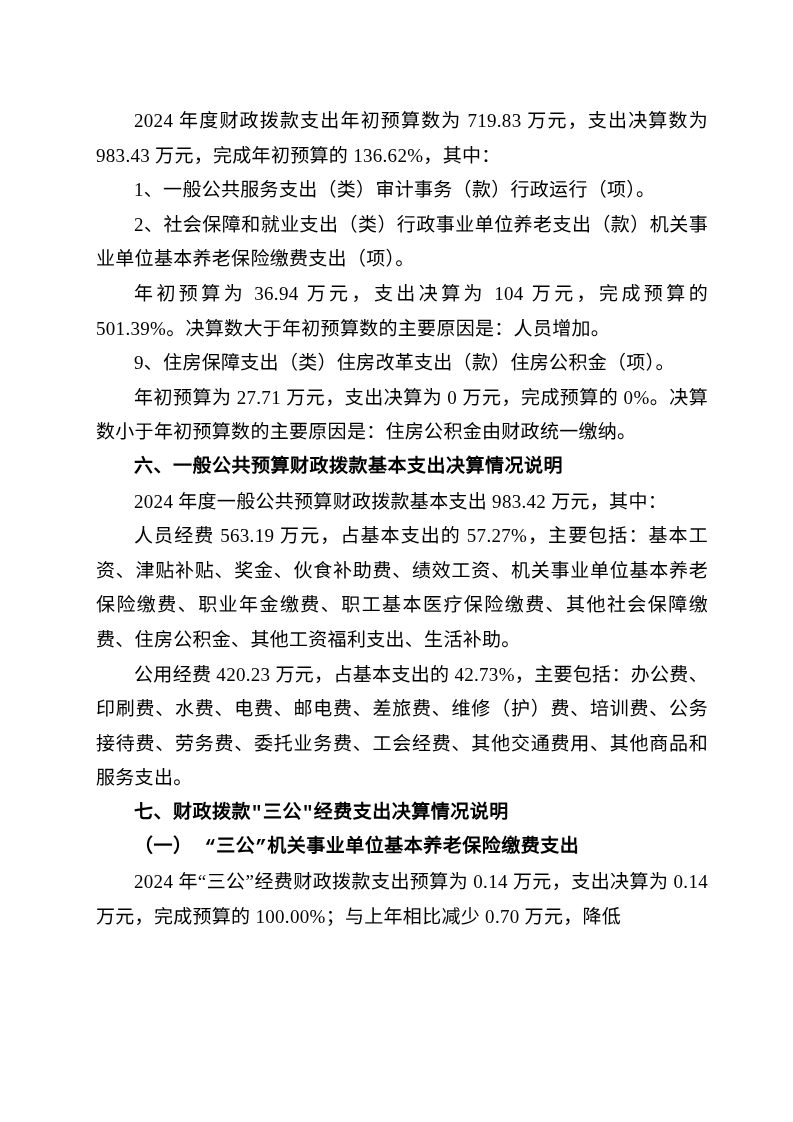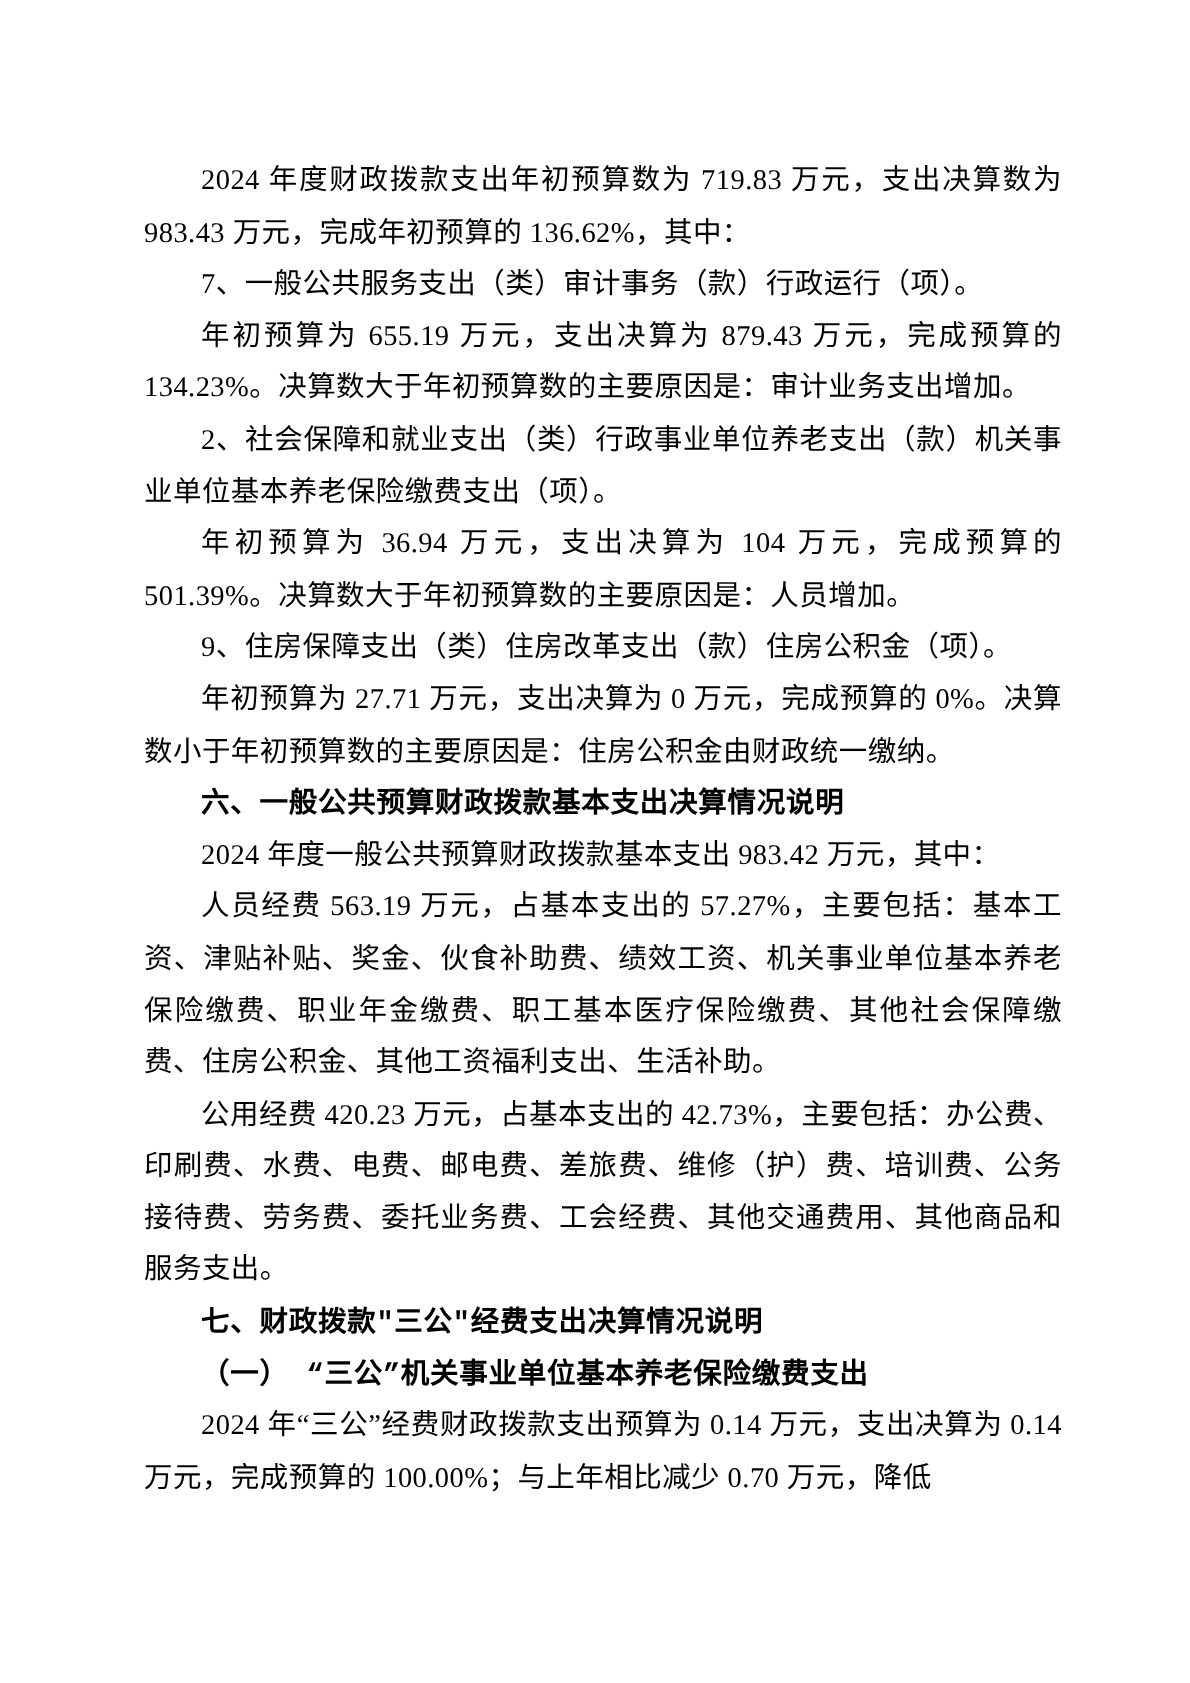--- a/index.html
+++ b/index.html
@@ -35,22 +35,21 @@
     font-family: Liberation Mono, monospace;
     font-weight: bold;
     letter-spacing: 0.5px;
   }
 </style>
 </head>
 <body>
 
 <div class="page">
   <p class="blk">2024 年度财政拨款支出年初预算数为 719.83 万元，支出决算数为 983.43 万元，完成年初预算的 136.62%，其中：</p>
-  <p class="blk">7、一般公共服务支出（类）审计事务（款）行政运行（项）。</p>
-  <p class="blk">年初预算为 655.19 万元，支出决算为 879.43 万元，完成预算的 134.23%。决算数大于年初预算数的主要原因是：审计业务支出增加。</p>
+  <p class="blk">1、一般公共服务支出（类）审计事务（款）行政运行（项）。</p>
   <p class="blk">2、社会保障和就业支出（类）行政事业单位养老支出（款）机关事业单位基本养老保险缴费支出（项）。</p>
   <p class="blk">年初预算为 36.94 万元，支出决算为 104 万元，完成预算的 501.39%。决算数大于年初预算数的主要原因是：人员增加。</p>
   <p class="blk">9、住房保障支出（类）住房改革支出（款）住房公积金（项）。</p>
   <p class="blk">年初预算为 27.71 万元，支出决算为 0 万元，完成预算的 0%。决算数小于年初预算数的主要原因是：住房公积金由财政统一缴纳。</p>
   <p class="blk heading">六、一般公共预算财政拨款基本支出决算情况说明</p>
   <p class="blk">2024 年度一般公共预算财政拨款基本支出 983.42 万元，其中：</p>
   <p class="blk">人员经费 563.19 万元，占基本支出的 57.27%，主要包括：基本工资、津贴补贴、奖金、伙食补助费、绩效工资、机关事业单位基本养老保险缴费、职业年金缴费、职工基本医疗保险缴费、其他社会保障缴费、住房公积金、其他工资福利支出、生活补助。</p>
   <p class="blk">公用经费 420.23 万元，占基本支出的 42.73%，主要包括：办公费、印刷费、水费、电费、邮电费、差旅费、维修（护）费、培训费、公务接待费、劳务费、委托业务费、工会经费、其他交通费用、其他商品和服务支出。</p>
   <p class="blk heading">七、财政拨款"三公"经费支出决算情况说明</p>
   <p class="blk heading">（一） “三公”机关事业单位基本养老保险缴费支出</p>

